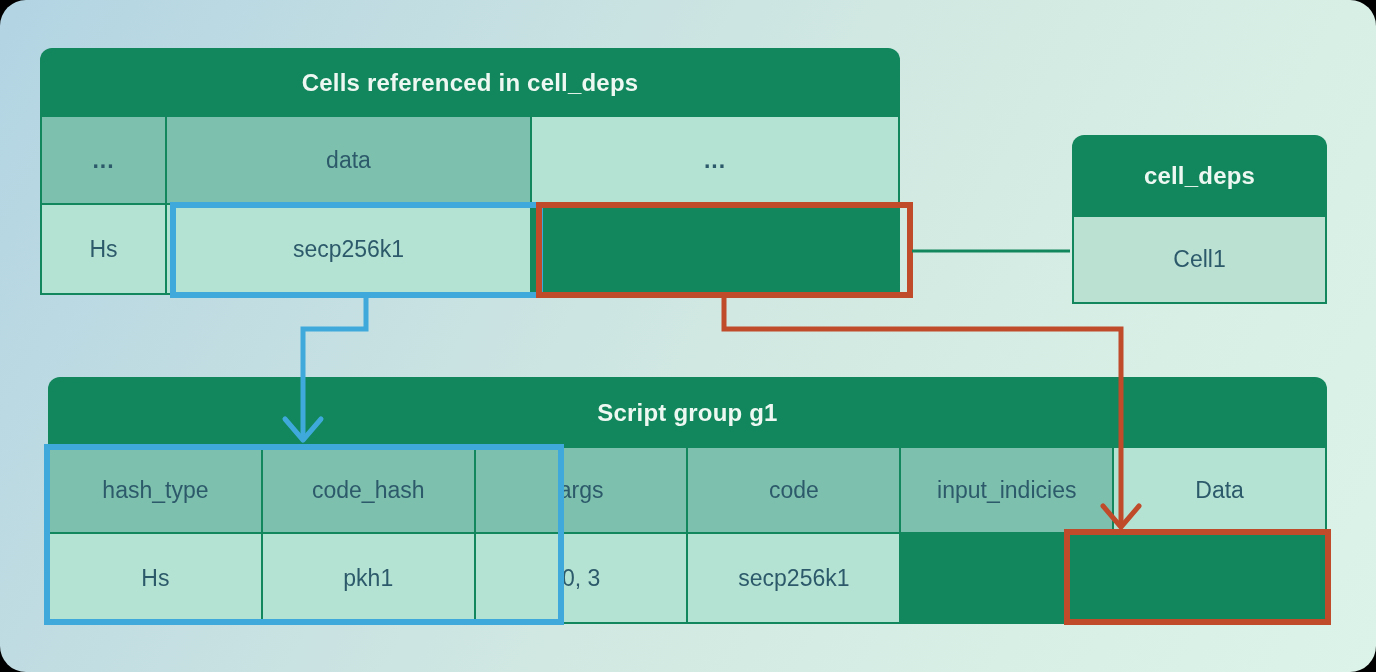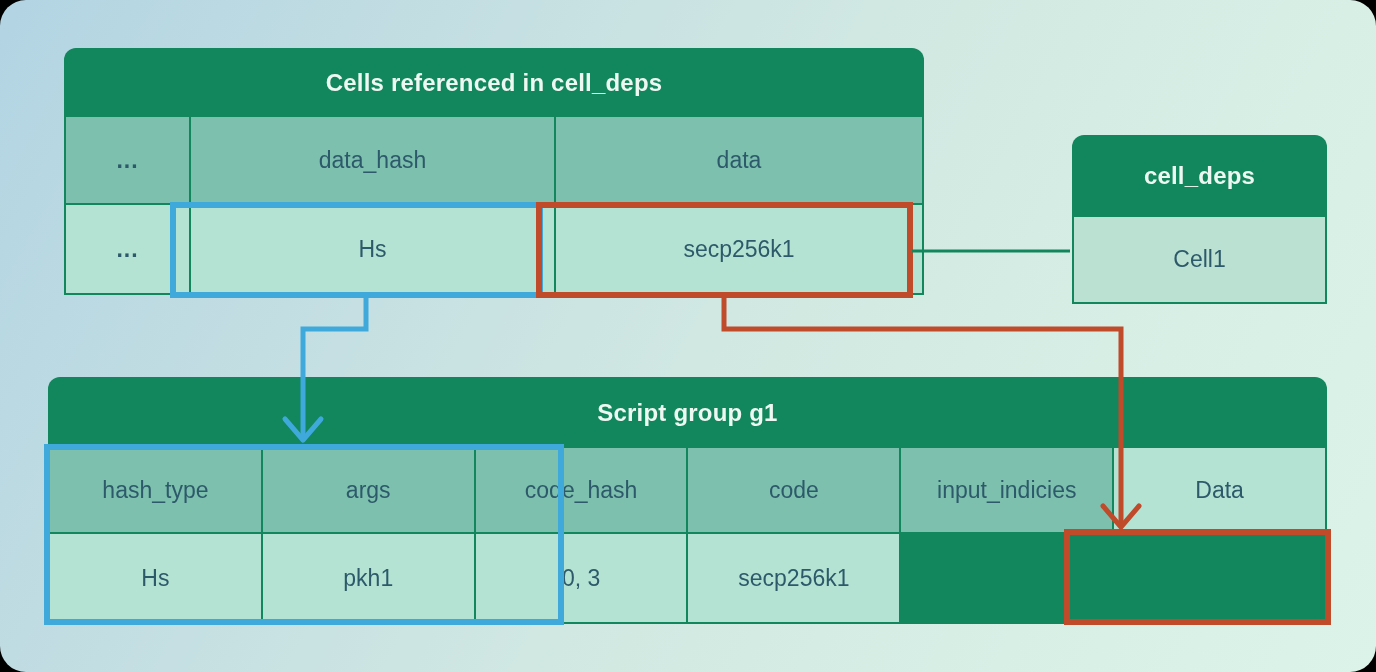--- a/index.html
+++ b/index.html
@@ -13,21 +13,21 @@
   }
   .table{position:absolute;background:#12865c;border-radius:12px 12px 0 0;padding:0 2px 2px;box-sizing:border-box;}
   .t-header{display:flex;align-items:center;justify-content:center;
     color:#eef8f2;font-weight:bold;font-size:24px;letter-spacing:.2px;}
   .t-grid{display:grid;gap:2px;}
   .cell{display:flex;align-items:center;justify-content:center;
     font-size:23px;color:#2d5a6b;background:rgba(198,231,228,0.60);}
   .cell.val{background:rgba(223,250,241,0.80);}
   .ellipsis{font-weight:bold;letter-spacing:1px;}
   
-  #top-table{left:64px;top:48px;width:860px;}
+  #top-table{left:40px;top:48px;width:860px;}
   #top-table .t-header{height:69px;}
   #top-table .t-grid{grid-template-columns:123px 363px 1fr;grid-template-rows:86px 88px;}
   
   #celldeps-table{left:1072px;top:135px;width:255px;border-radius:12px 12px 0 0;}
   #celldeps-table .t-header{height:82px;}
   #celldeps-table .t-grid{grid-template-columns:1fr;grid-template-rows:85px;}
   #celldeps-table .cell.val{background:rgba(225,245,237,0.82);}
   
   #script-table{left:48px;top:377px;width:1279px;}
   #script-table .t-header{height:71px;text-align:center;}
@@ -45,41 +45,40 @@
 </style>
 </head>
 <body>
 
 <div class="canvas">
 
   <div class="table" id="top-table">
     <div class="t-header">Cells referenced in cell_deps</div>
     <div class="t-grid">
       <div class="cell ellipsis">...</div>
-      <div class="cell">data_hash</div>
       <div class="cell">data</div>
       <div class="cell val ellipsis">...</div>
       <div class="cell val">Hs</div>
       <div class="cell val">secp256k1</div>
     </div>
   </div>
 
   <div class="table" id="celldeps-table">
     <div class="t-header">cell_deps</div>
     <div class="t-grid">
       <div class="cell val">Cell1</div>
     </div>
   </div>
 
   <div class="table" id="script-table">
     <div class="t-header">Script group g1</div>
     <div class="t-grid">
       <div class="cell">hash_type</div>
+      <div class="cell">code_hash</div>
       <div class="cell">args</div>
-      <div class="cell">code_hash</div>
       <div class="cell">code</div>
       <div class="cell">input_indicies</div>
       <div class="cell val">Data</div>
       <div class="cell val">Hs</div>
       <div class="cell val">pkh1</div>
       <div class="cell val">0, 3</div>
       <div class="cell val">secp256k1</div>
     </div>
   </div>
 

